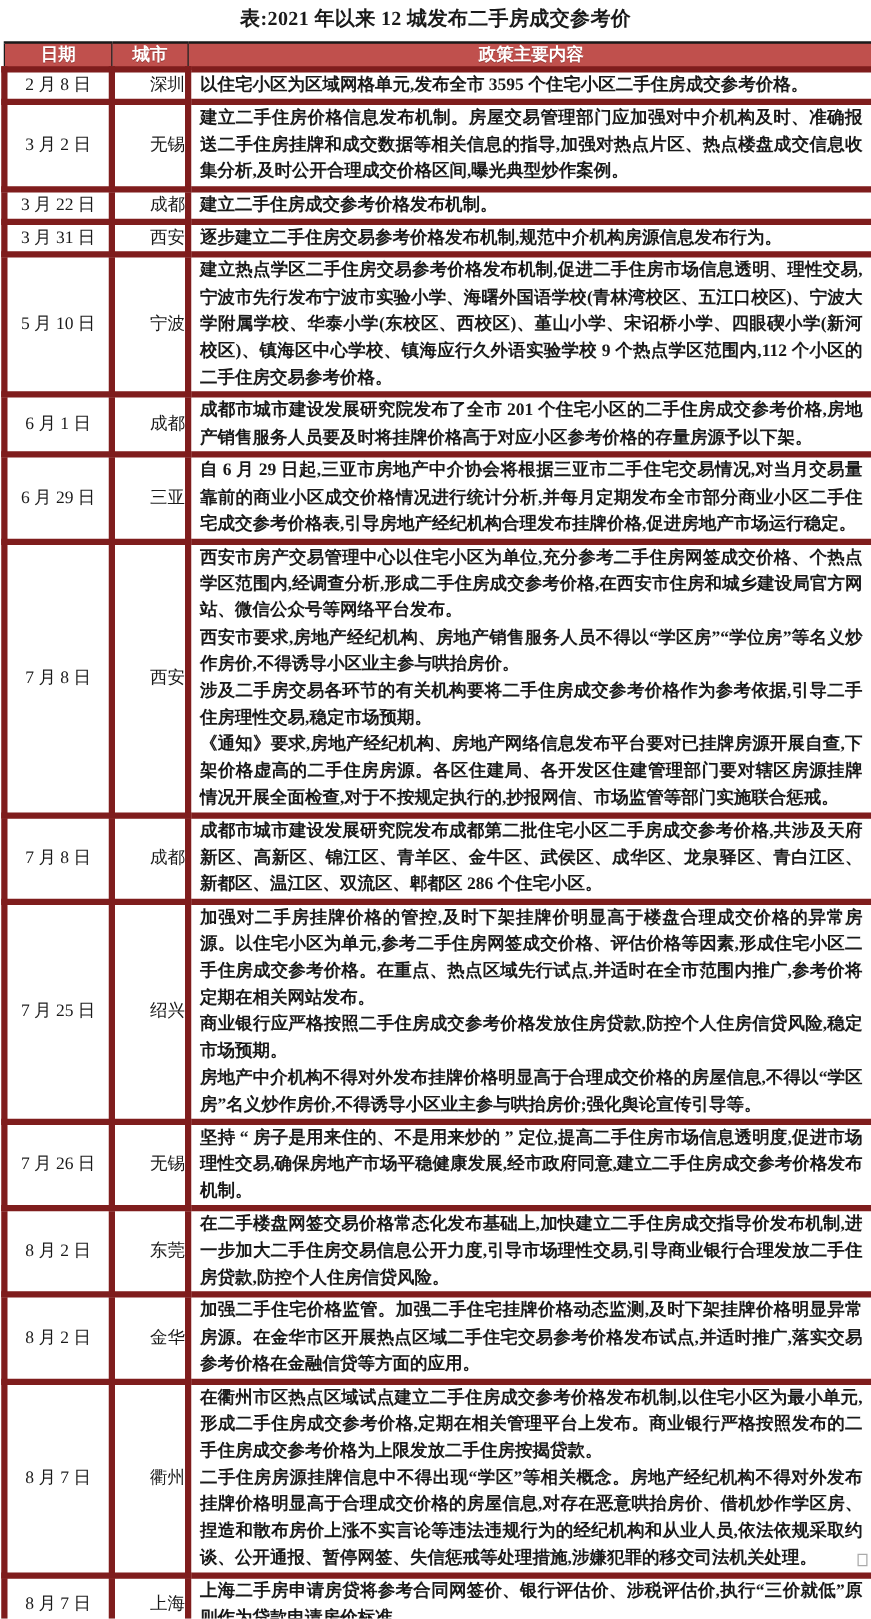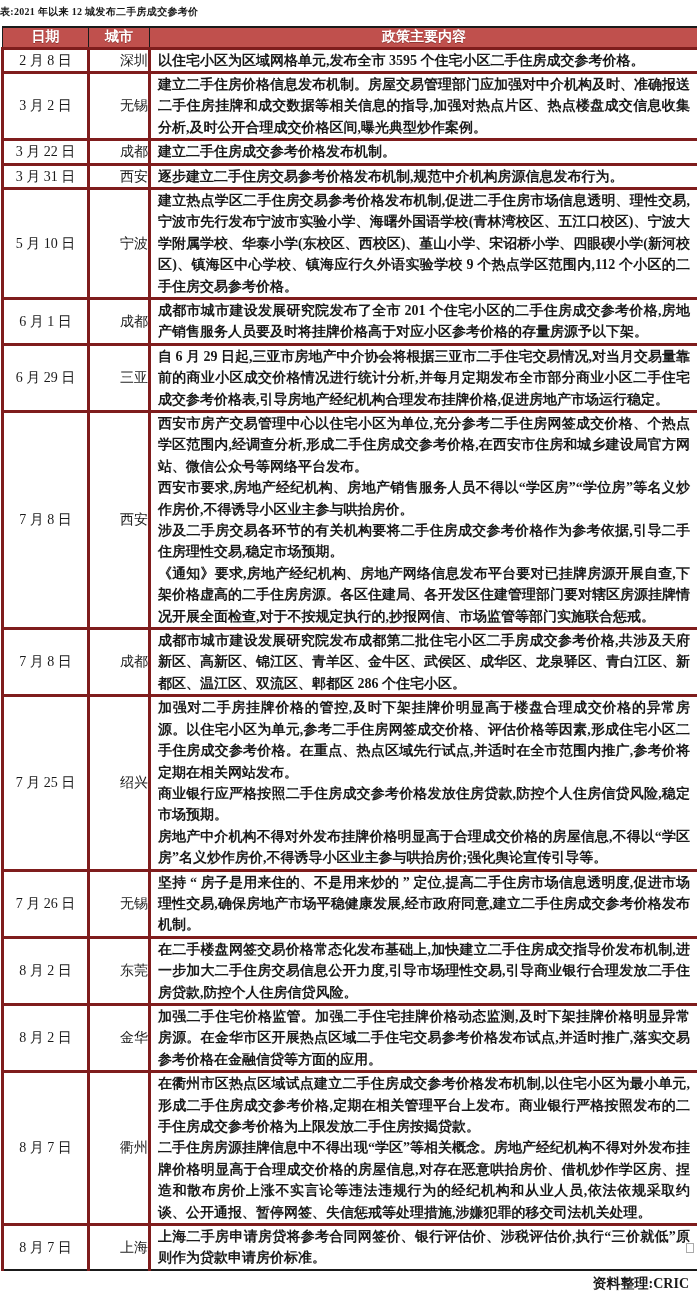--- a/index.html
+++ b/index.html
@@ -10,22 +10,23 @@
     color: #1a1a1a;
   }
   .page {
     position: relative;
     width: 697px;
     height: 1295px;
     background: #ffffff;
     overflow: hidden;
   }
   .doc-title {
+    text-align: center;
     font-weight: bold;
-    font-size: 10px;
+    font-size: 16px;
     padding-top: 5px;
     padding-bottom: 7px;
     letter-spacing: 0.3px;
   }
   table.policy-table {
     width: 696px;
     margin-left: 1px;
     border-collapse: collapse;
     table-layout: fixed;
   }
@@ -39,21 +40,21 @@
     font-size: 14px;
     height: 21px;
     text-align: center;
     border-left: 1px solid #1a1a1a;
     border-right: 1px solid #1a1a1a;
     border-top: 2.5px solid #1a1a1a;
     border-bottom: 1.5px solid #1a1a1a;
     text-shadow: 0 1px 0 rgba(60,10,10,0.35);
   }
   tbody td {
-    border: 3px solid #7f1d1d;
+    border: 5px solid #7f1d1d;
     font-size: 14px;
     line-height: 21.4px;
     vertical-align: middle;
     padding: 0;
   }
   tbody tr:last-child td { border-bottom: 2px solid #1a1a1a; }
   td.c-date { text-align: center; white-space: nowrap; }
   td.c-city { text-align: right; }
   td.c-policy { padding: 0 7px; text-align: justify; text-justify: inter-ideograph; font-weight: bold; }
   td.c-policy .para { text-align: justify; }

